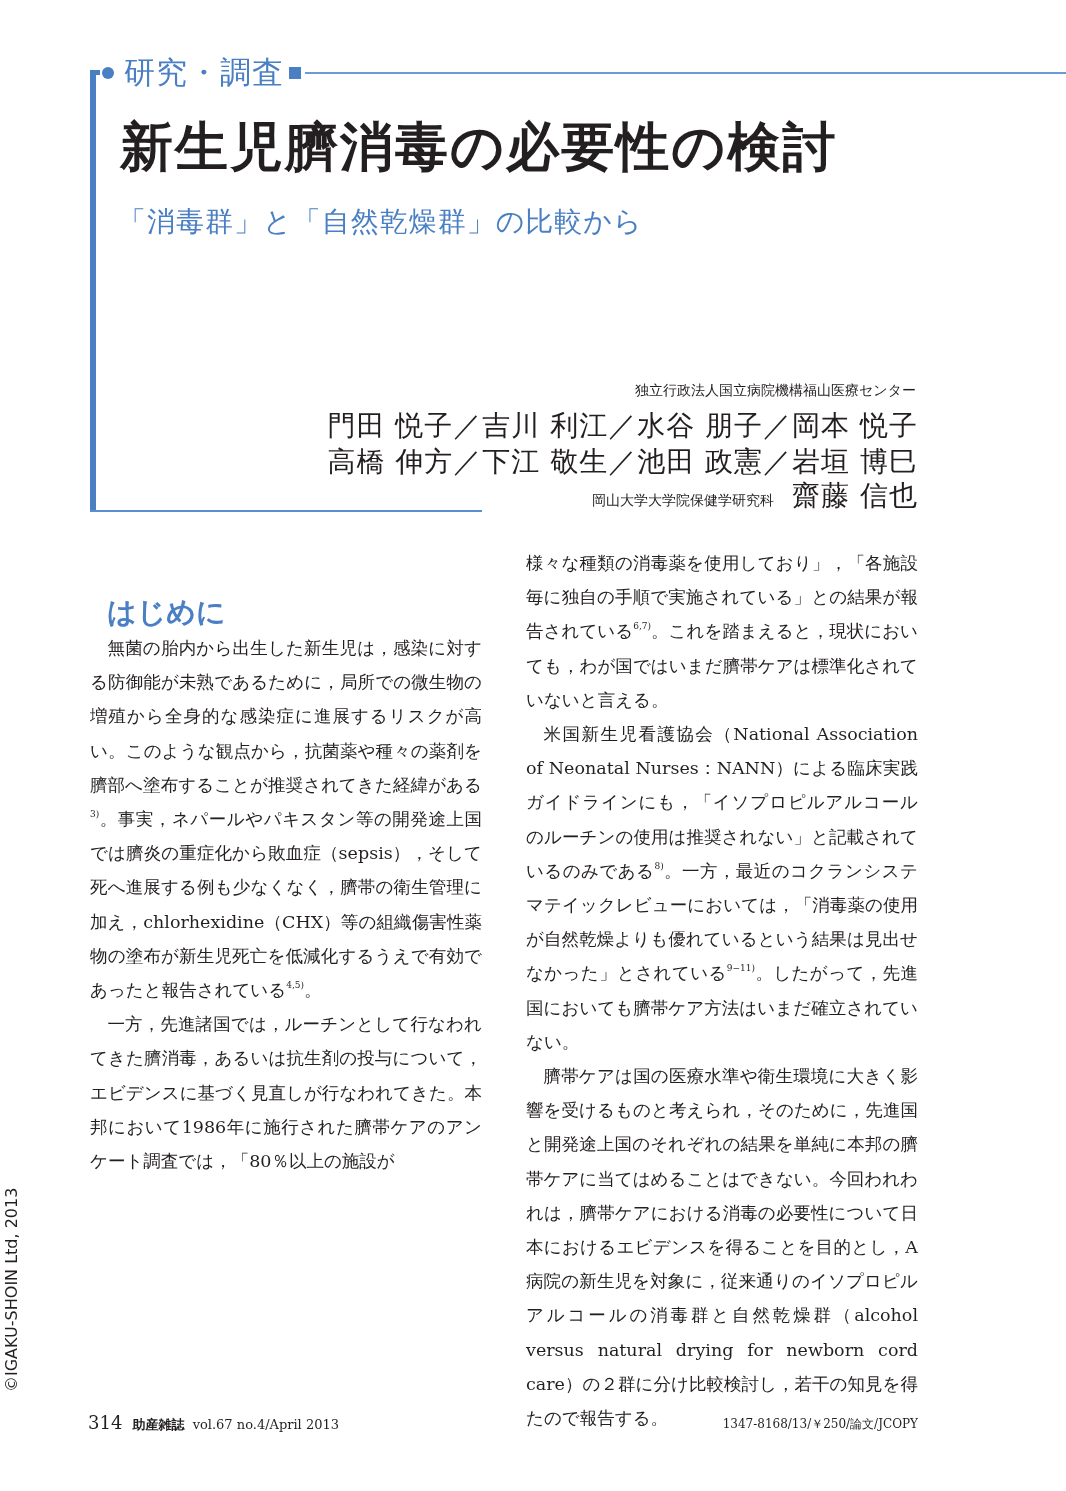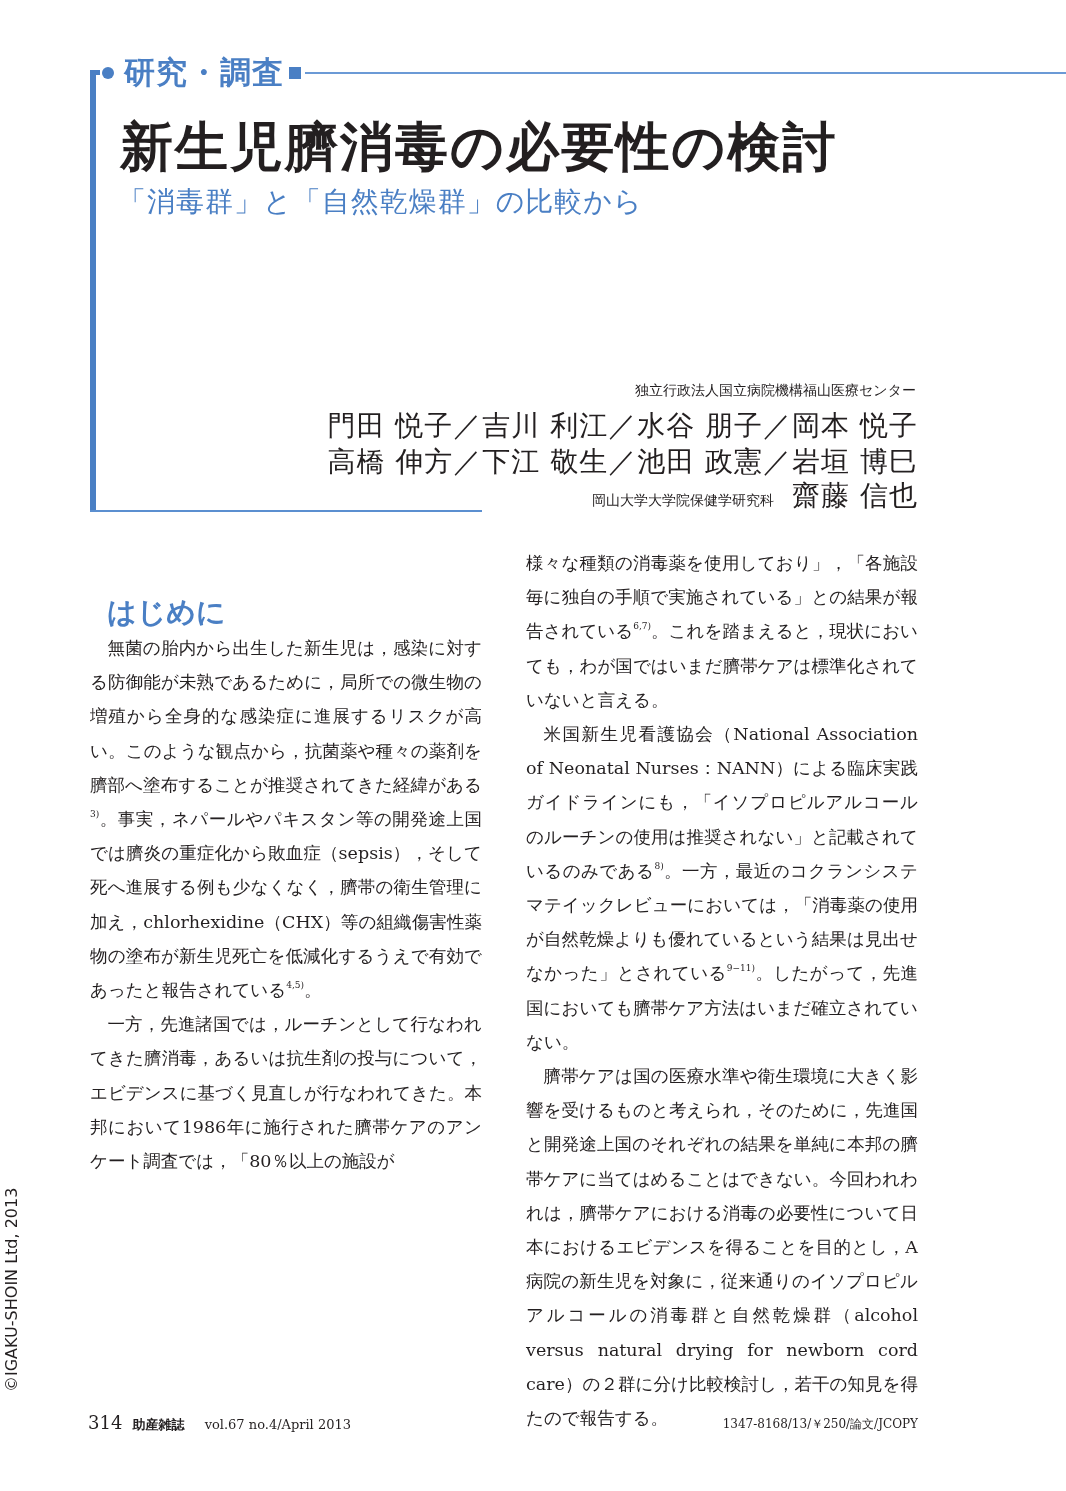--- a/index.html
+++ b/index.html
@@ -5,24 +5,24 @@
   html, body { margin:0; padding:0; background:#ffffff; }
   body { width:1066px; height:1491px; position:relative; overflow:hidden;
          font-family:"DejaVu Serif","Liberation Serif",serif; color:#231f20; }
   .frame-vbar { position:absolute; left:90px; top:70px; width:6px; height:442px; background:#4a7fc4; }
   .frame-hook { position:absolute; left:90px; top:70px; width:10px; height:5px; background:#4a7fc4; }
   .frame-bottom { position:absolute; left:90px; top:510px; width:392px; height:2px; background:#5b8fd0; }
   .frame-top { position:absolute; left:305px; top:72px; width:761px; height:2px; background:#6b9ad6; }
   .cat-dot { position:absolute; left:102px; top:67px; width:12px; height:12px; border-radius:50%; background:#4a7fc4; }
   .cat-square { position:absolute; left:289px; top:67px; width:12px; height:12px; background:#4a7fc4; }
   .category { position:absolute; left:124px; top:52px; font-family:"DejaVu Sans","Liberation Sans",sans-serif;
-              font-weight:bold; font-size:31px; color:#4a7fc4; letter-spacing:1px; line-height:40px; }
+              font-weight:normal; font-size:31px; color:#4a7fc4; letter-spacing:1px; line-height:40px; }
   .title { position:absolute; left:120px; top:112px; font-family:Liberation Sans, sans-serif;
            font-weight:bold; font-size:53px; letter-spacing:2px; color:#231f20; line-height:70px; }
-  .subtitle { position:absolute; left:118px; top:184px; font-family:"DejaVu Sans","Liberation Sans",sans-serif;
+  .subtitle { position:absolute; left:118px; top:204px; font-family:"DejaVu Sans","Liberation Sans",sans-serif;
               font-size:28px; color:#4a7fc4; line-height:36px; letter-spacing:1px; }
   .affil1 { position:absolute; right:150px; top:382px; font-family:"DejaVu Sans","Liberation Sans",sans-serif;
             font-size:14px; color:#231f20; }
   .authors { position:absolute; right:148px; font-family:"DejaVu Sans","Liberation Sans",sans-serif;
              font-size:28px; color:#231f20; letter-spacing:1px; line-height:36px; white-space:nowrap; }
   .authors.l1 { top:408px; }
   .authors.l2 { top:444px; }
   .authors.l3 { top:478px; display:flex; align-items:baseline; gap:18px; }
   .affil2 { font-size:14px; letter-spacing:0; }
   .col { position:absolute; width:392px; font-size:17.5px; line-height:34.2px; text-align:justify; color:#231f20; }
@@ -30,21 +30,21 @@
   .col-right { left:526px; top:546px; }
   .col p { margin:0; }
   .col p.indent { text-indent:1em; }
   .section-heading { position:absolute; left:93px; top:578px; font-family:"DejaVu Sans","Liberation Sans",sans-serif;
                      font-size:29px; color:#4a7fc4; line-height:40px; }
   sup { font-size:9px; vertical-align:8px; line-height:0; }
   .copyright { position:absolute; left:2px; top:1392px; transform-origin:0 0; transform:rotate(-90deg);
                font-family:"DejaVu Sans","Liberation Sans",sans-serif; font-size:16px; color:#231f20; white-space:nowrap; }
   .footer-left { position:absolute; left:88px; top:1412px; font-size:13px; color:#231f20; white-space:nowrap; }
   .footer-left .page-num { font-size:18px; margin-right:6px; }
-  .footer-left .journal { font-family:"DejaVu Sans","Liberation Sans",sans-serif; font-weight:bold; font-size:13px; margin-right:16px; }
+  .footer-left .journal { font-family:"DejaVu Sans","Liberation Sans",sans-serif; font-weight:bold; font-size:13px; margin-right:4px; }
   .footer-right { position:absolute; right:148px; top:1416px; font-size:12px; color:#231f20; white-space:nowrap;text-align:center; }
 </style>
 </head>
 <body>
 
 <div class="frame-vbar"></div>
 <div class="frame-hook"></div>
 <div class="frame-bottom"></div>
 <div class="frame-top"></div>
 <div class="cat-dot"></div>

